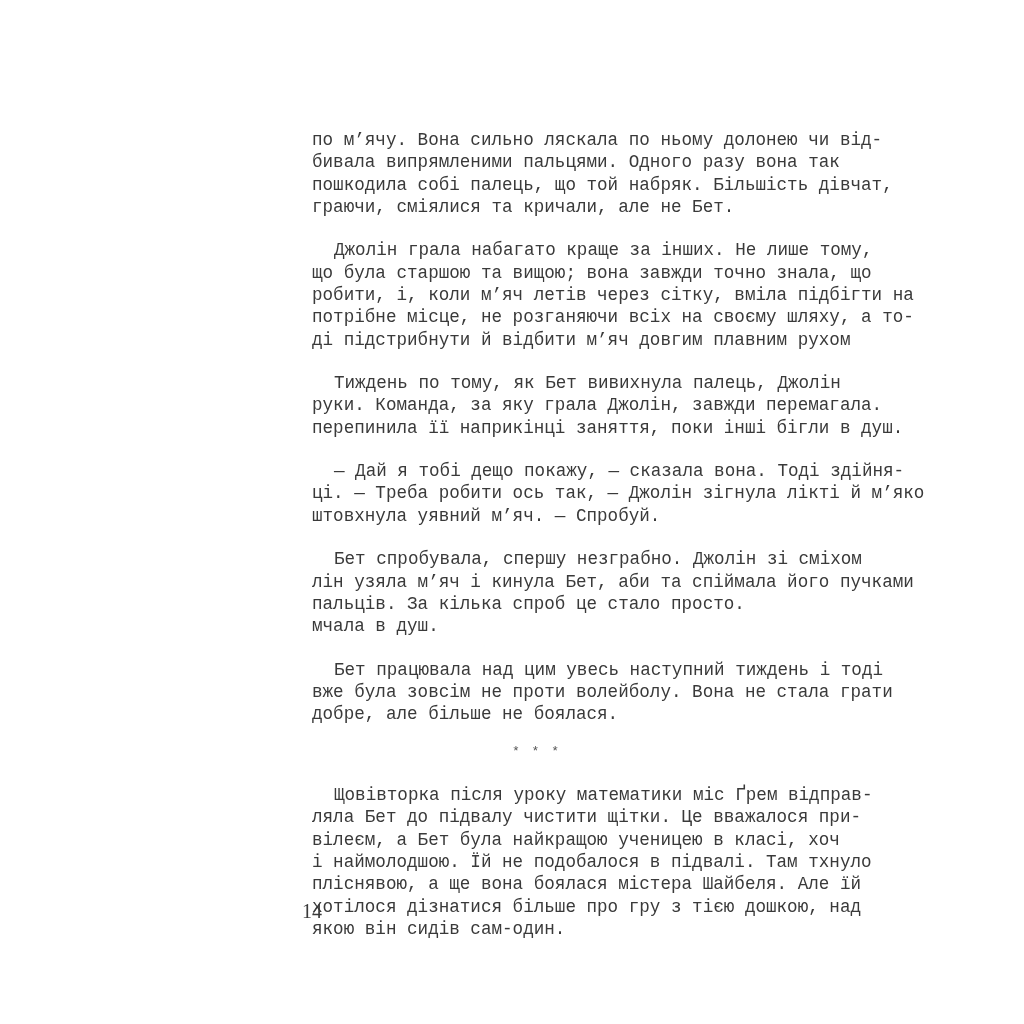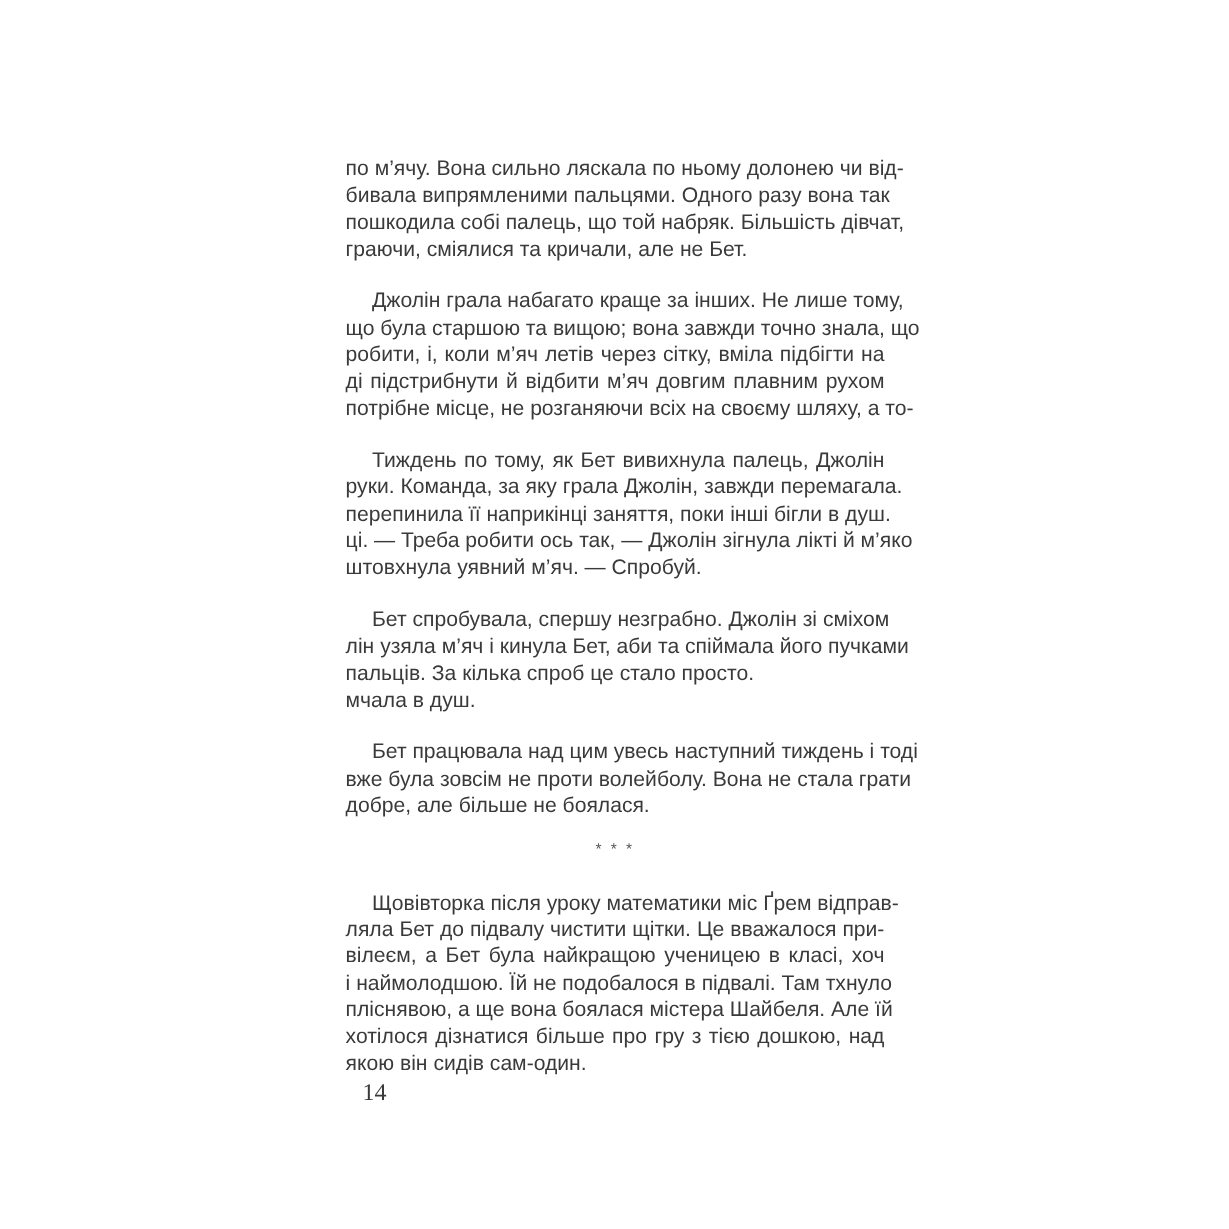--- a/index.html
+++ b/index.html
@@ -1,44 +1,45 @@
 <!DOCTYPE html>
 <html><head>
 <meta charset="utf-8">
 <style>
   html, body { margin: 0; padding: 0; background: #ffffff; }
   body { width: 1024px; height: 1024px; position: relative; overflow: hidden; }
   .page {
-    position: absolute; left: 288px; top: 129px; width: 449px;
-    font-family: Liberation Sans, sans-serif;
+    position: absolute; left: 312px; top: 129px; width: 449px;
+    font-family: Liberation Mono, monospace;
     font-size: 17.6px; line-height: 22.35px; color: #3a3a3a;
   }
   .line { display: block; white-space: nowrap; text-align: justify; text-align-last: justify; height: 22.35px; }
   .line.last { text-align-last: left; }
   .line.indent { padding-left: 22px; margin-top: 21px; }
   .sep { text-align: center; height: 22.35px; margin-top: 15px; margin-bottom: 16px; font-size: 13px; letter-spacing: 2px; color: #555; }
   .pagenum { position: absolute; left: 302px; top: 900px; font-family: "Liberation Serif", serif; font-size: 20px; color: #3a3a3a; }
 </style>
 </head>
 <body>
 
 <div class="page">
   <div id="section1">
       <span class="line">по м’ячу. Вона сильно ляскала по ньому долонею чи від-</span>
       <span class="line">бивала випрямленими пальцями. Одного разу вона так</span>
       <span class="line">пошкодила собі палець, що той набряк. Більшість дівчат,</span>
       <span class="line last">граючи, сміялися та кричали, але не Бет.</span>
       <span class="line indent">Джолін грала набагато краще за інших. Не лише тому,</span>
       <span class="line">що була старшою та вищою; вона завжди точно знала, що</span>
       <span class="line">робити, і, коли м’яч летів через сітку, вміла підбігти на</span>
+      <span class="line">потрібне місце, не розганяючи всіх на своєму шляху, а то-</span>
       <span class="line">ді підстрибнути й відбити м’яч довгим плавним рухом</span>
-      <span class="line">потрібне місце, не розганяючи всіх на своєму шляху, а то-</span>
       <span class="line indent">Тиждень по тому, як Бет вивихнула палець, Джолін</span>
       <span class="line">руки. Команда, за яку грала Джолін, завжди перемагала.</span>
       <span class="line">перепинила її наприкінці заняття, поки інші бігли в душ.</span>
+      <span class="line indent">— Дай я тобі дещо покажу, — сказала вона. Тоді здійня-</span>
       <span class="line">ці. — Треба робити ось так, — Джолін зігнула лікті й м’яко</span>
       <span class="line last">штовхнула уявний м’яч. — Спробуй.</span>
       <span class="line indent">Бет спробувала, спершу незграбно. Джолін зі сміхом</span>
       <span class="line">лін узяла м’яч і кинула Бет, аби та спіймала його пучками</span>
       <span class="line last">пальців. За кілька спроб це стало просто.</span>
       <span class="line last">мчала в душ.</span>
       <span class="line indent">Бет працювала над цим увесь наступний тиждень і тоді</span>
       <span class="line">вже була зовсім не проти волейболу. Вона не стала грати</span>
       <span class="line last">добре, але більше не боялася.</span>
     </div>

